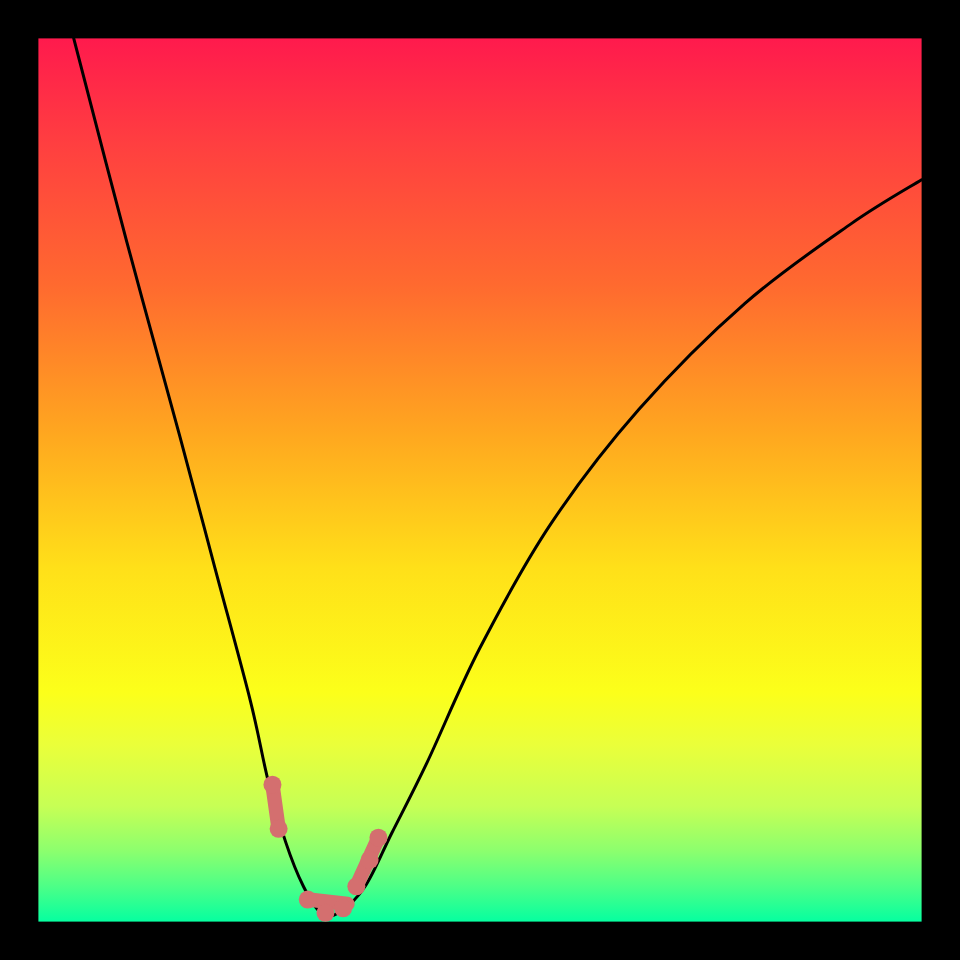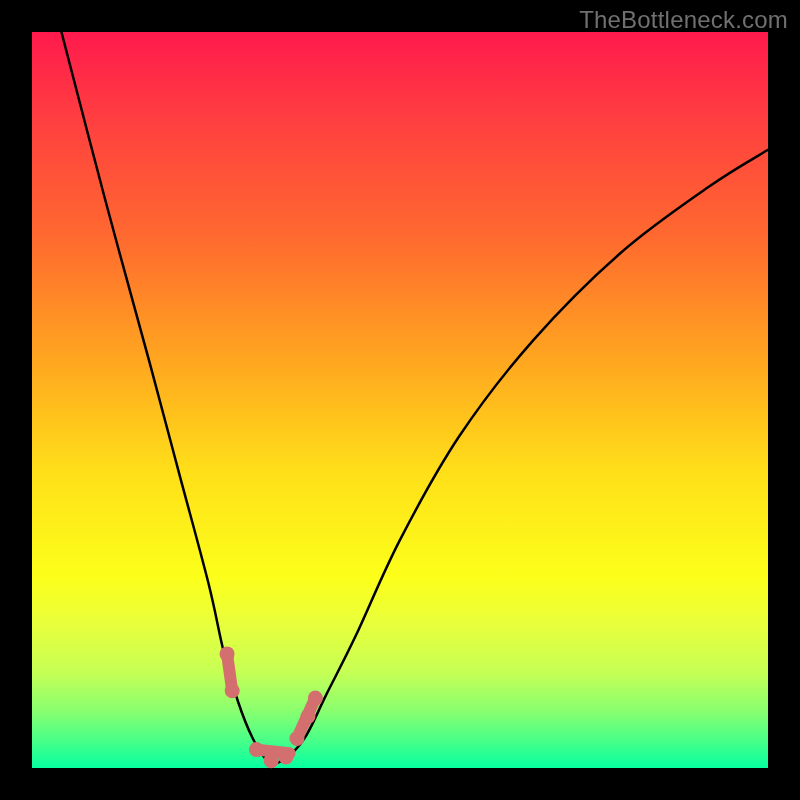--- a/index.html
+++ b/index.html
@@ -72,21 +72,20 @@
   }
   .highlight-dot circle {
     fill: #d46f6f;
   }
 </style>
 </head>
 <body>
 
 <div class="outer">
 
-  <div class="watermark">TheBottleneck.com</div>
 
   <div class="plot">
     <svg class="svg-layer" viewBox="0 0 736 736" preserveAspectRatio="none">
       <path id="curve-path" class="curve" d="M 29.44 0 C 36.800000000000004 28.213333333333328, 58.88000000000001 114.07999999999998, 73.60000000000001 169.27999999999997 C 88.32000000000001 224.47999999999996, 105.49333333333334 285.81333333333333, 117.76 331.2 C 130.02666666666667 376.58666666666664, 137.38666666666668 404.79999999999995, 147.20000000000002 441.59999999999997 C 157.01333333333335 478.4, 169.27999999999997 522.56, 176.64 552 C 184 581.44, 186.45333333333335 598.6133333333333, 191.36 618.24 C 196.26666666666668 637.8666666666667, 201.17333333333335 655.04, 206.08 669.76 C 210.98666666666668 684.48, 215.89333333333332 696.7466666666667, 220.79999999999998 706.56 C 225.70666666666665 716.3733333333332, 230.61333333333334 724.96, 235.52 728.64 C 240.42666666666668 732.3199999999999, 244.10666666666668 732.3199999999999, 250.24 728.64 C 256.37333333333333 724.96, 264.96 717.5999999999999, 272.32 706.56 C 279.68 695.52, 285.8133333333334 679.5733333333333, 294.40000000000003 662.4 C 302.9866666666667 645.2266666666667, 311.5733333333333 629.28, 323.84 603.52 C 336.1066666666666 577.76, 350.82666666666665 540.96, 368 507.84000000000003 C 385.17333333333335 474.72, 404.8 437.92, 426.88 404.8 C 448.96 371.68, 473.49333333333334 339.78666666666663, 500.48 309.12 C 527.4666666666667 278.4533333333334, 559.3600000000001 246.5600000000001, 588.8000000000001 220.80000000000007 C 618.24 195.04000000000005, 652.5866666666667 171.7333333333333, 677.12 154.55999999999995 C 701.6533333333333 137.3866666666666, 726.1866666666667 123.89333333333332, 736 117.75999999999999"></path>
       <g id="highlight-lines">
           <path class="highlight-line" d="M 195.04000000000002 621.92 L 200.192 658.72"></path>
           <path class="highlight-line" d="M 224.48 717.6 L 257.59999999999997 721.28"></path>
           <path class="highlight-line" d="M 264.96 706.56 L 283.36 666.08"></path>
         </g>
       <g id="highlight-dots" class="highlight-dot">

